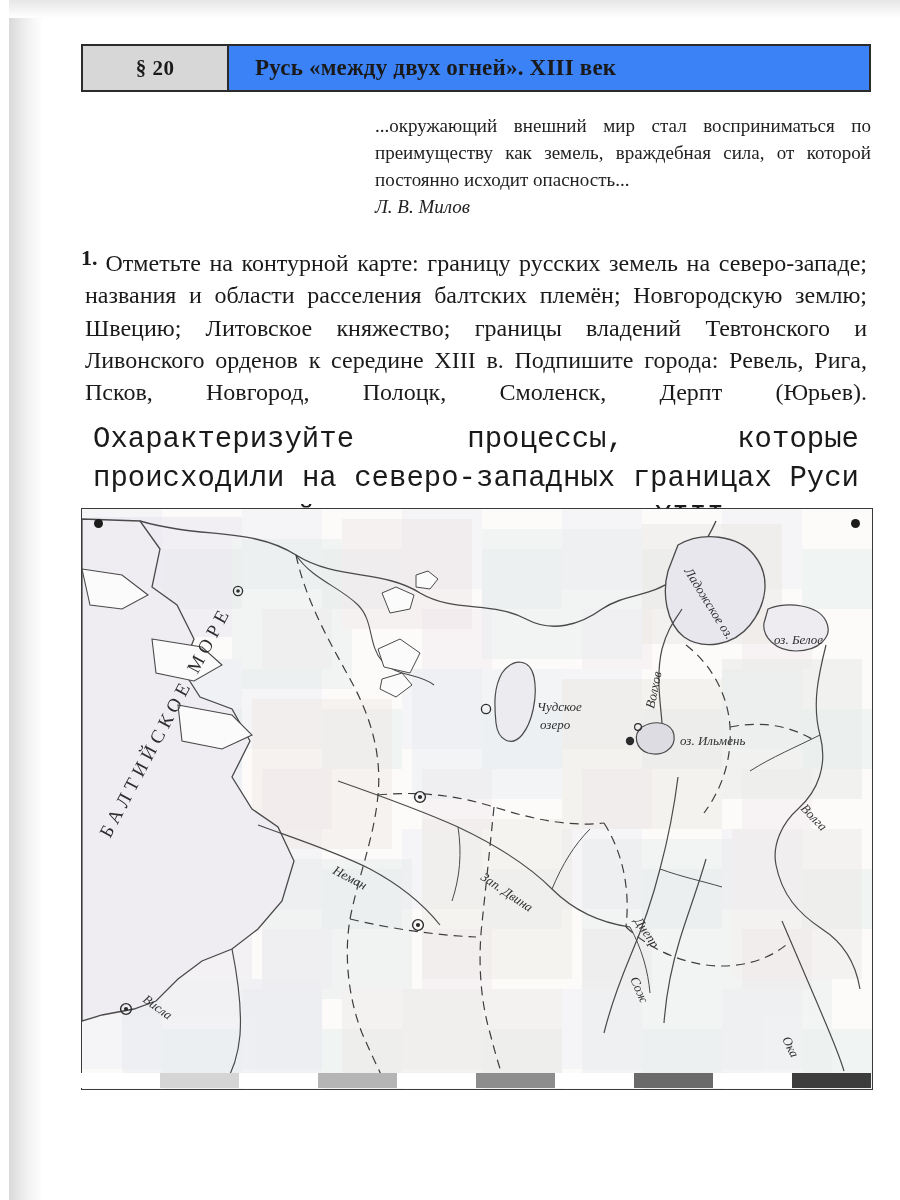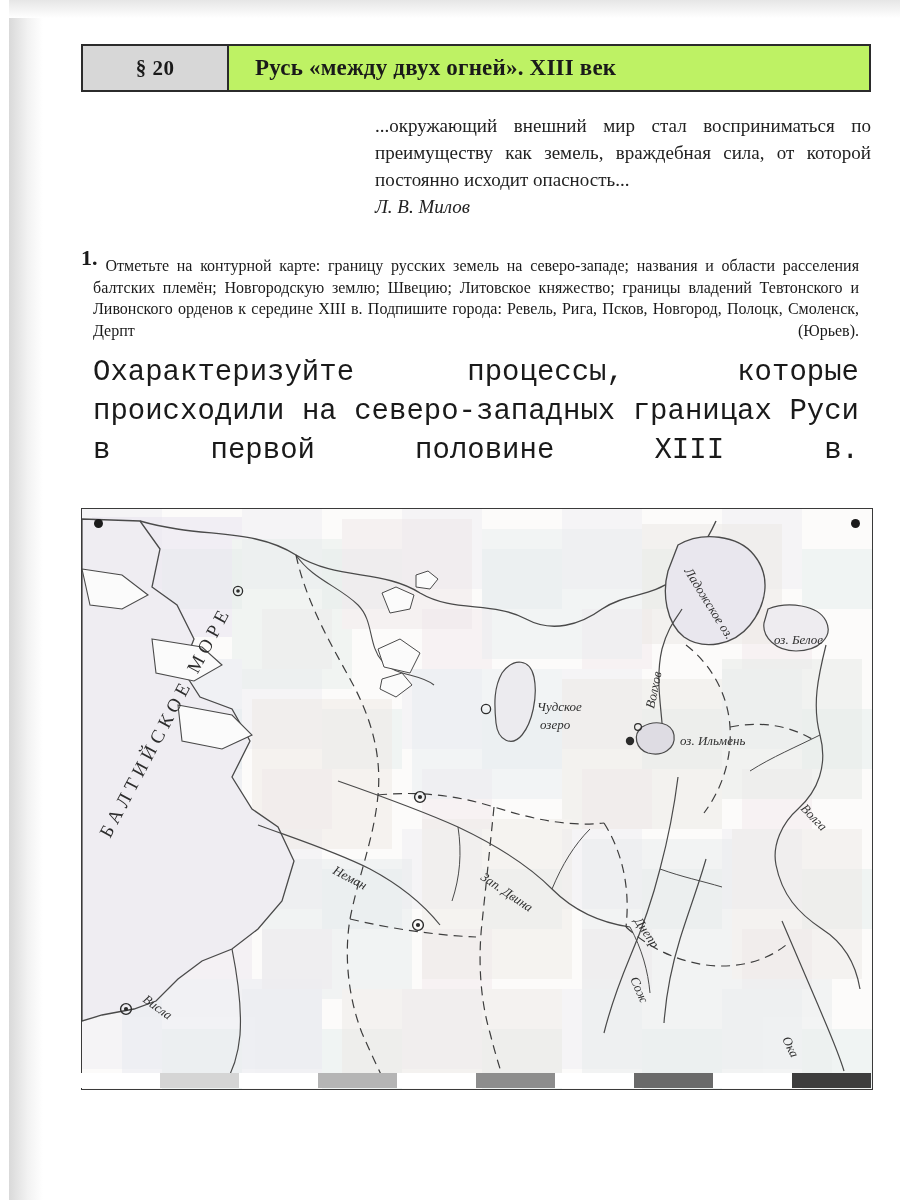--- a/index.html
+++ b/index.html
@@ -55,21 +55,21 @@
     justify-content: center;
     font-family: "Liberation Serif", serif;
     font-weight: bold;
     font-size: 21px;
     letter-spacing: 0.5px;
   }
   .header-title {
     flex: 1;
     border: 2px solid #2b2b2b;
     border-left: none;
-    background: #bef264;
+    background: #3b82f6;
     display: flex;
     align-items: center;
     padding-left: 26px;
     font-family: "Liberation Serif", serif;
     font-weight: bold;
     font-size: 23px;
     letter-spacing: 0.2px;
   }
 
   
@@ -105,25 +105,25 @@
   .task-number {
     float: left;
     font-family: "Liberation Serif", serif;
     font-weight: bold;
     font-size: 22px;
     line-height: 1.35;
     margin-right: 8px;
   }
   .task-p1 {
     font-family: "Liberation Serif", serif;
-    font-size: 16px;
+    font-size: 24px;
     line-height: 1.345;
     text-align: justify;
     text-align-last: justify;
-    margin: 12px;
+    margin: 4px;
   }
   .task-p2 {
     font-family: Liberation Mono, monospace;
     font-size: 29px;
     line-height: 1.345;
     text-align: justify;
     text-align-last: justify;
     margin: 12px;
   }
 

